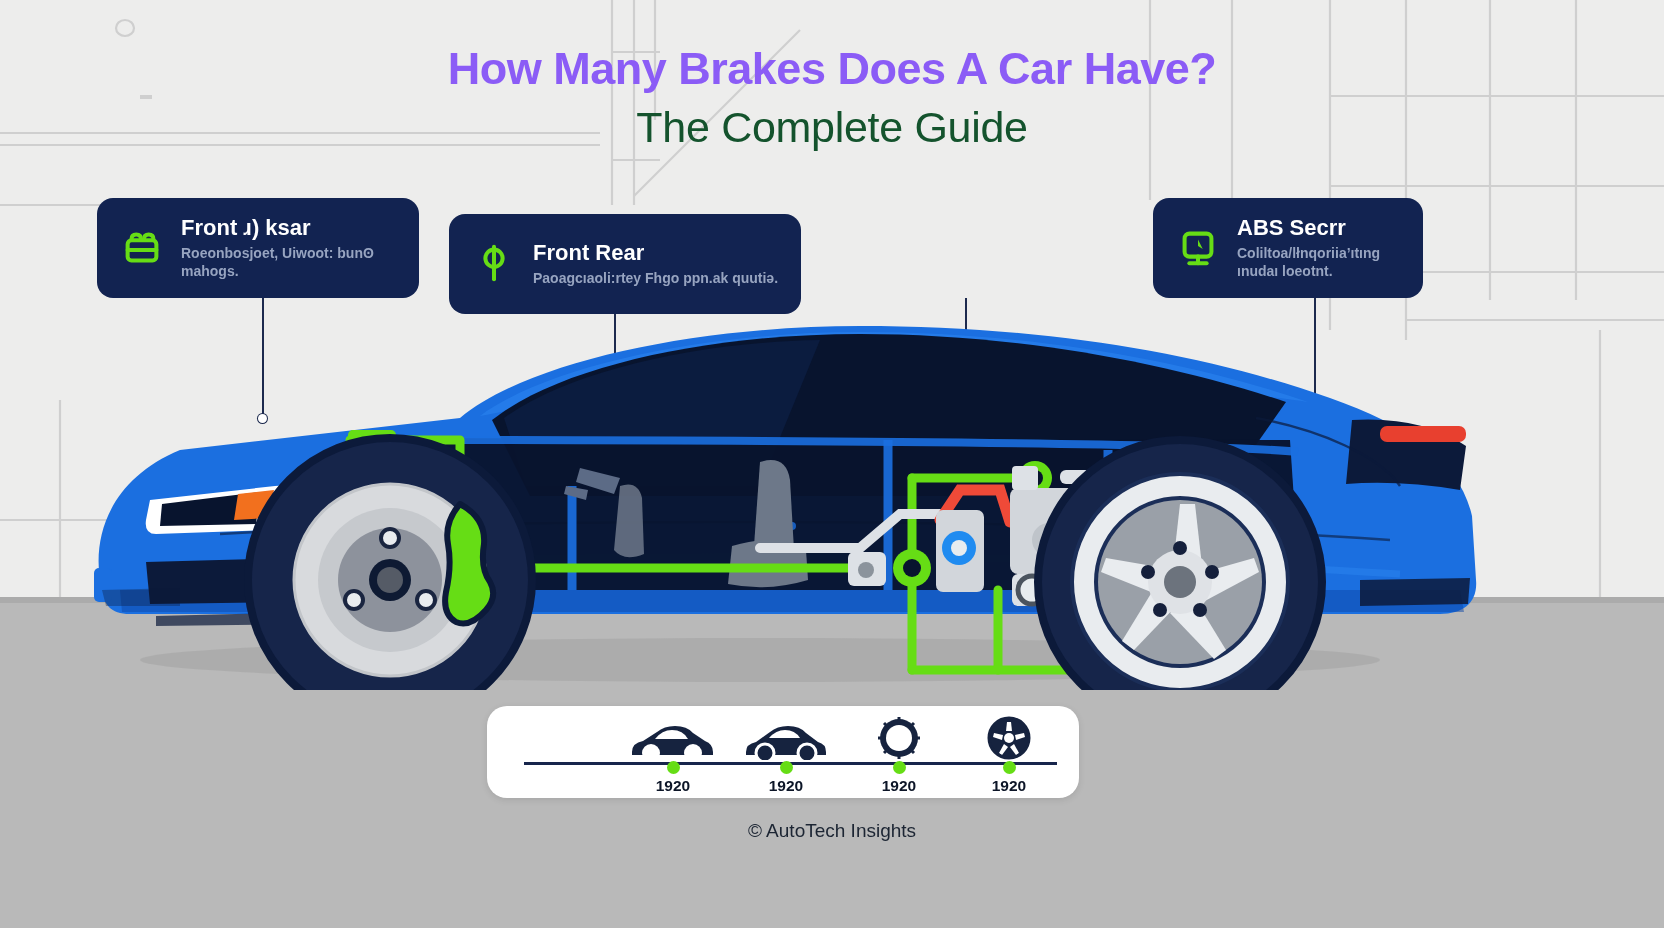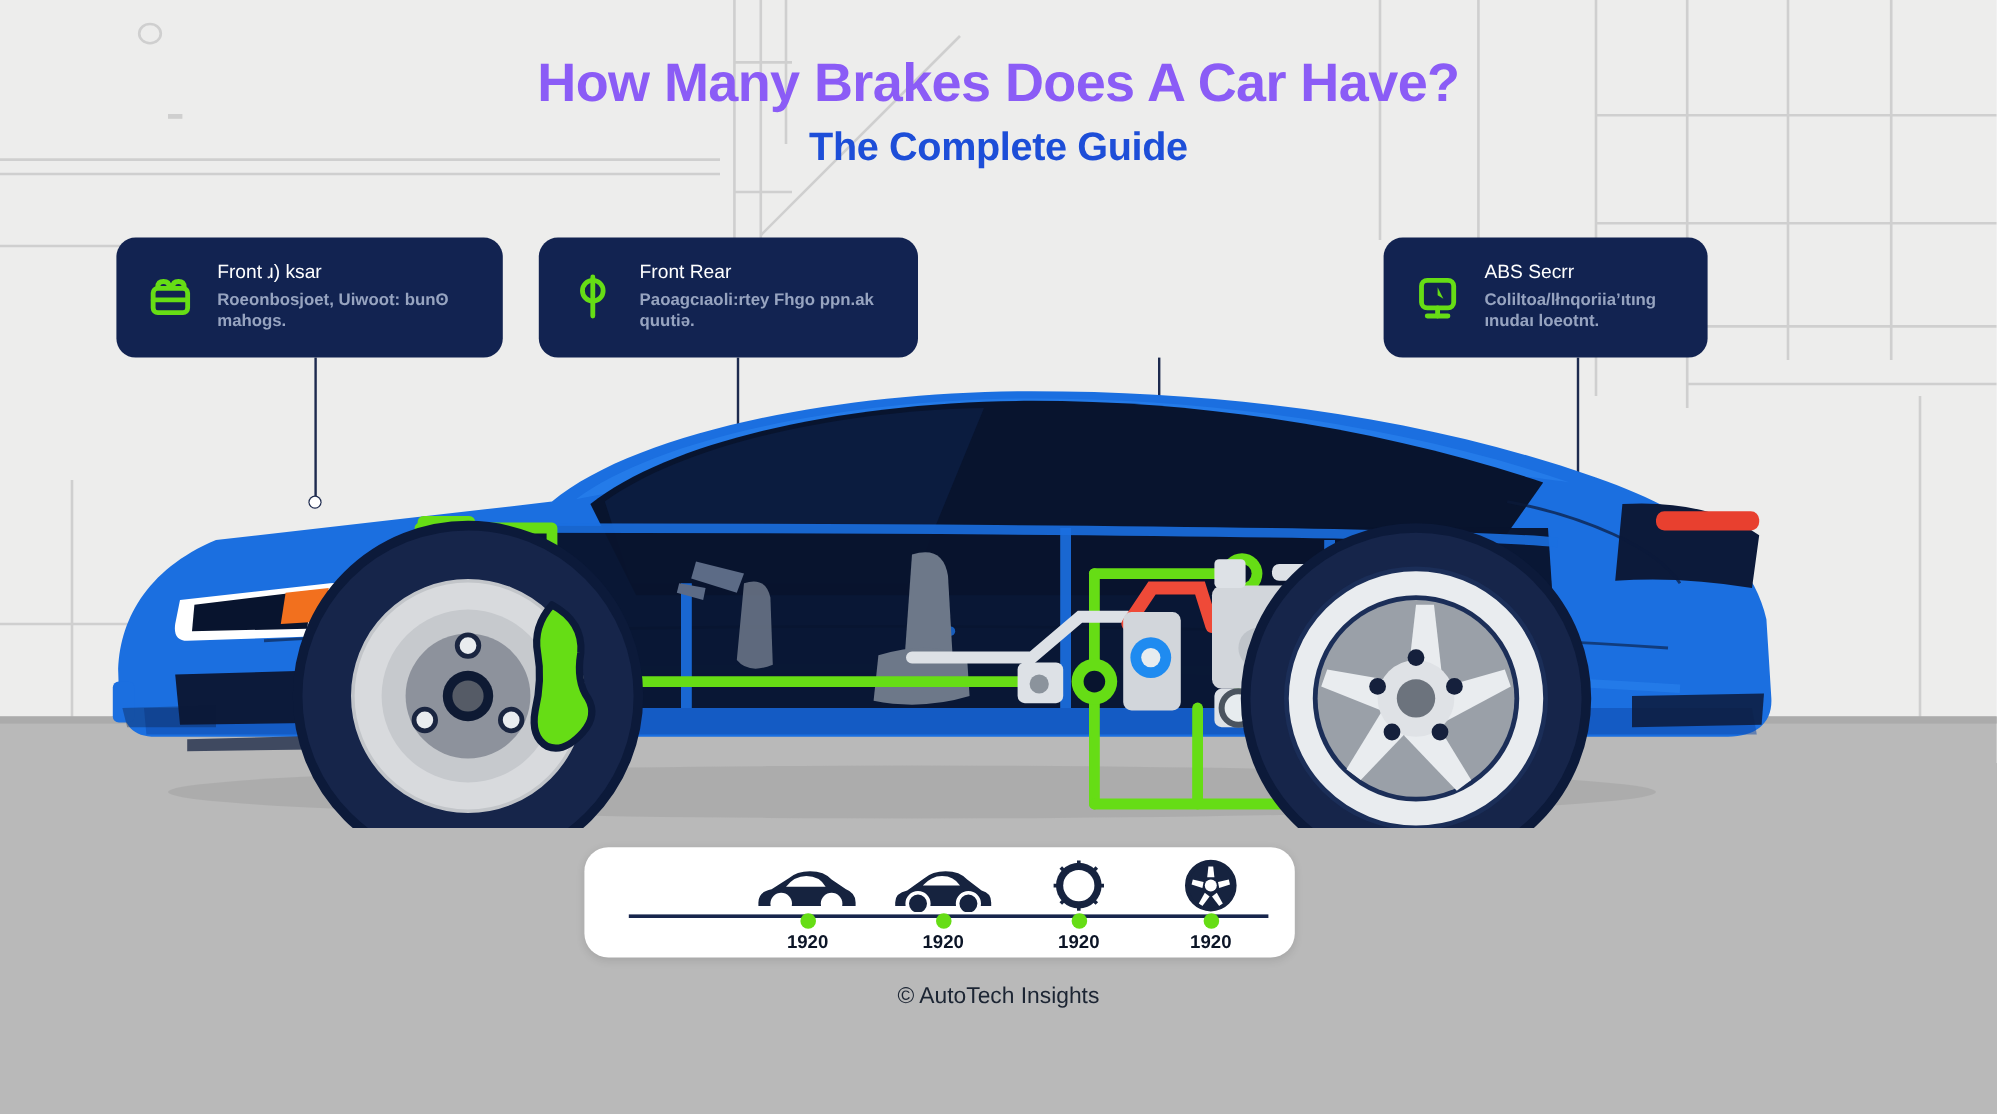--- a/index.html
+++ b/index.html
@@ -24,35 +24,35 @@
     background: #ababab;
   }
 
   
   .title-wrap { position: absolute; left: 0; right: 0; top: 44px; text-align: center; }
   .title-main {
     font-size: 45px; font-weight: bold; color: #8b5cf6;
     letter-spacing: -0.5px; line-height: 1.12;
   }
   .title-sub {
-    font-size: 33px; font-weight: bold; color: #1d4ed8;
+    font-size: 43px; font-weight: normal; color: #14532d;
     letter-spacing: -0.3px; margin-top: 9px;
   }
 
   
   .card {
     position: absolute; top: 198px; height: 100px;
     background: #122351; border-radius: 16px;
     display: flex; align-items: center; padding: 0 16px 0 22px; gap: 16px;
     overflow: hidden;
   }
   .card-icon { flex: 0 0 auto; width: 46px; height: 46px; }
   .card-text { min-width: 0; }
   .card-title {
-    font-size: 16px; font-weight: normal; color: #ffffff;
+    font-size: 22px; font-weight: bold; color: #ffffff;
     line-height: 1.15; white-space: nowrap;
   }
   .card-desc {
     font-size: 14px; color: #97a4c0; line-height: 1.28; margin-top: 4px;
     filter: blur(0.45px);
     font-weight: bold;
   }
 
   
   .leader { position: absolute; width: 2px; background: #1d2a4e; }
@@ -151,21 +151,21 @@
         <rect x="9" y="16" width="30" height="21" rx="4"></rect>
         <line x1="9" y1="26" x2="39" y2="26"></line>
       </g>
     </svg>
     <div class="card-text">
       <div class="card-title">Front ɹ) ksar</div>
       <div class="card-desc">Roeonbosjoet, Uiwoot: bunʘ mahogs.</div>
     </div>
   </div>
 
-  <div class="card" style="left:449px; width:316px;">
+  <div class="card" style="left:449px; width:352px;margin-top:16px;">
     <svg class="card-icon" viewBox="0 0 48 48">
       <g fill="none" stroke="#66dd15" stroke-width="4.2" stroke-linecap="round">
         <circle cx="24" cy="18" r="9"></circle>
         <line x1="24" y1="6" x2="24" y2="40"></line>
       </g>
     </svg>
     <div class="card-text">
       <div class="card-title">Front Rear</div>
       <div class="card-desc">Paoagcıaoli:rtey Fhgo ppn.ak quutiǝ.</div>
     </div>

